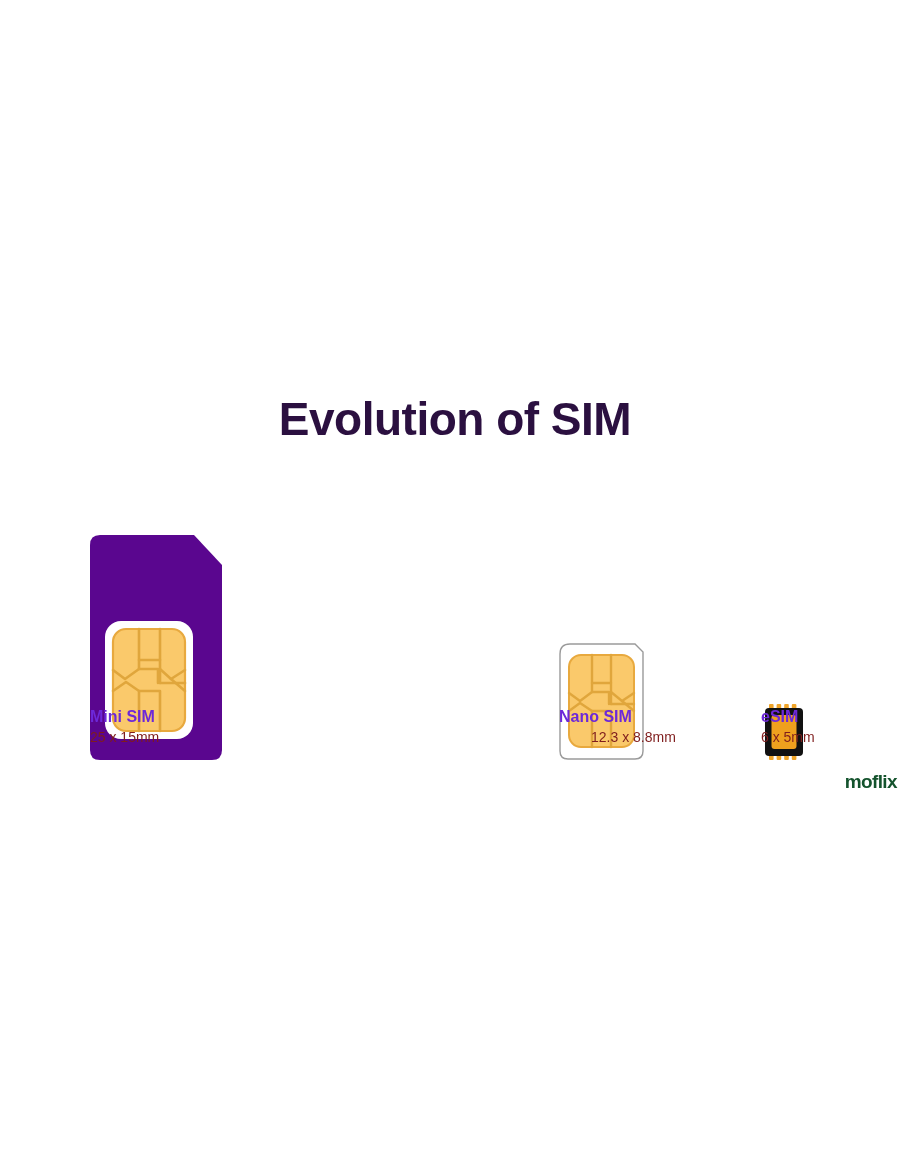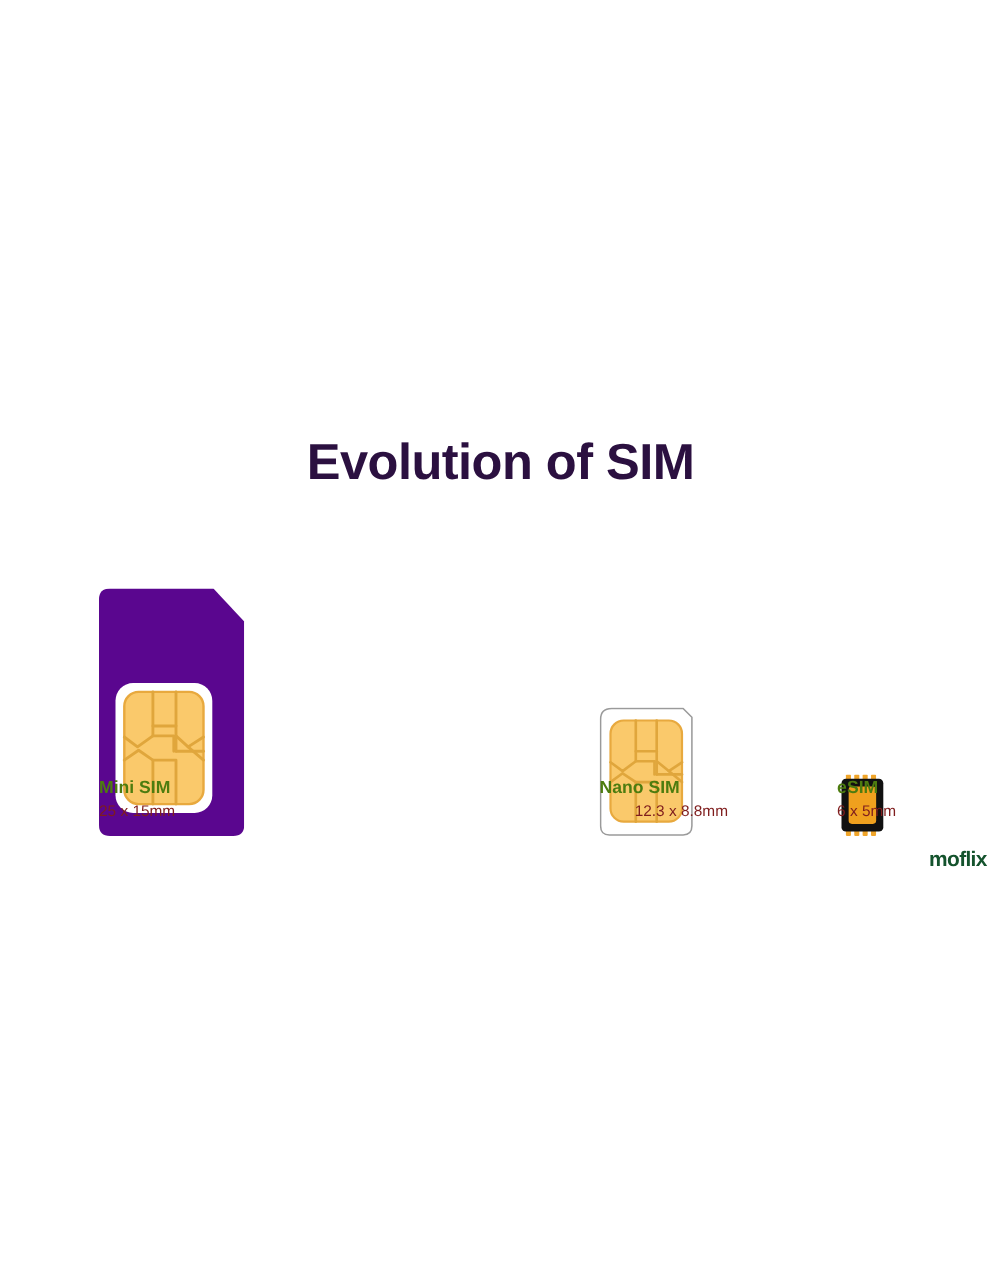--- a/index.html
+++ b/index.html
@@ -28,21 +28,21 @@
   .sim-row { position:absolute; left:0; top:440px; width:910px; height:320px; }
 
   .sim-item { position:absolute; }
 
   .sim-art { position:absolute; bottom:0; left:0; }
 
   .sim-label {
     position:absolute;
     font-size:16px;
     font-weight:bold;
-    color:#4d7c0f;
+    color:#6d28d9;
     white-space:nowrap;
     line-height:1.1;
   }
   .sim-dims {
     position:absolute;
     font-size:14px;
     font-weight:normal;
     color:#7f1d1d;
     white-space:nowrap;
     line-height:1.1;
@@ -85,21 +85,21 @@
             <path d="M47 40 L58 50 L72 41"></path>
             <path d="M58 50 L72 62"></path>
           </g>
         </g>
       </svg>
       <div class="sim-label" style="left:0px; top:268px;">Mini SIM</div>
       <div class="sim-dims" style="left:0px; top:290px;">25 x 15mm</div>
     </div>
 
 
-    <div class="sim-item" style="left:545px; top:0px; width:220px; height:320px;">
+    <div class="sim-item" style="left:559px; top:0px; width:220px; height:320px;">
       <svg class="sim-art" width="85" height="117" viewBox="0 0 85 117">
         <path d="M1 11 Q1 1 11 1 L76 1 L84 9 L84 108 Q84 116 76 116 L9 116 Q1 116 1 108 Z" fill="#ffffff" stroke="#9a9a9a" stroke-width="1.4"></path>
         <g transform="translate(10,12)">
           <rect x="0" y="0" width="65" height="92" rx="12" fill="#fac96b" stroke="#e8a93e" stroke-width="2"></rect>
           <g stroke="#e0a63c" stroke-width="2.4" fill="none" stroke-linecap="round" stroke-linejoin="round">
             <path d="M23 0 L23 28 L42 28 L42 0"></path>
             <path d="M42 28 L42 49"></path>
             <path d="M23 28 L23 37 L11 46 L0 38"></path>
             <path d="M23 37 L40 37 L40 49"></path>
             <path d="M0 56 L11 48 L23 56 L23 92"></path>

